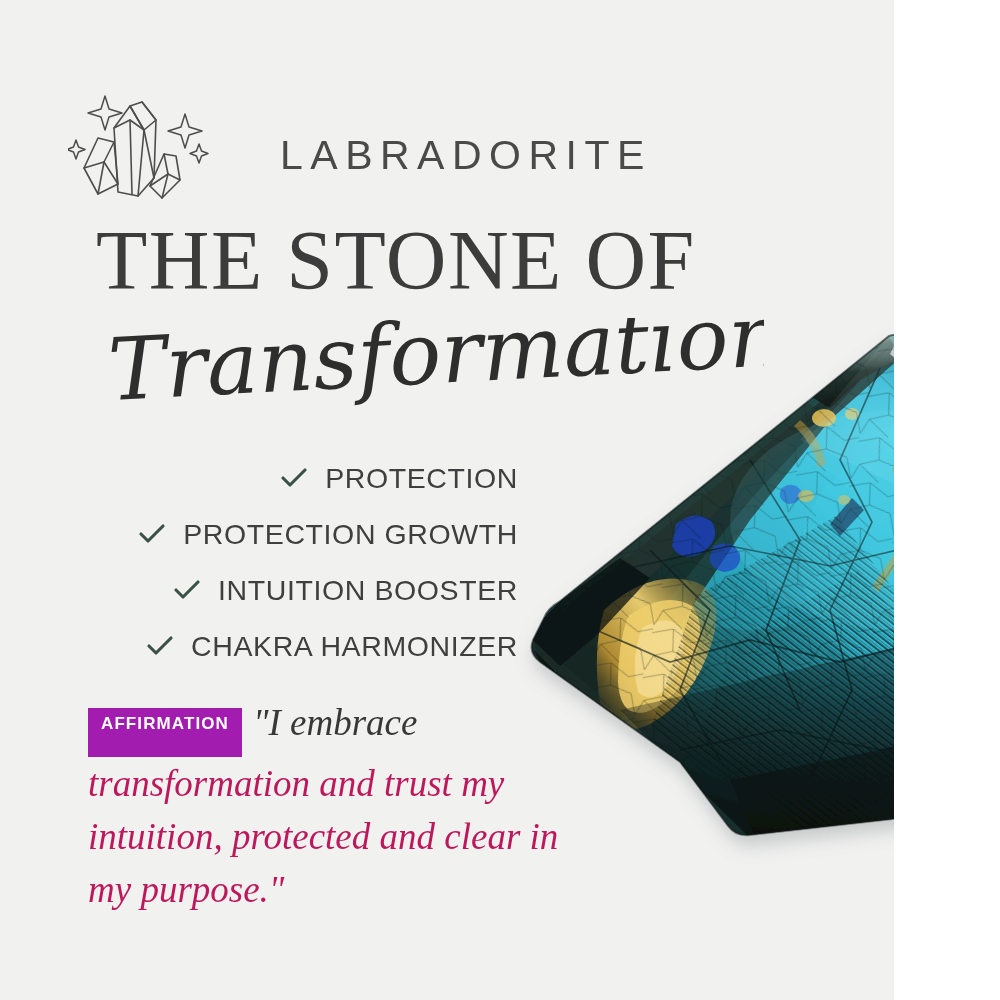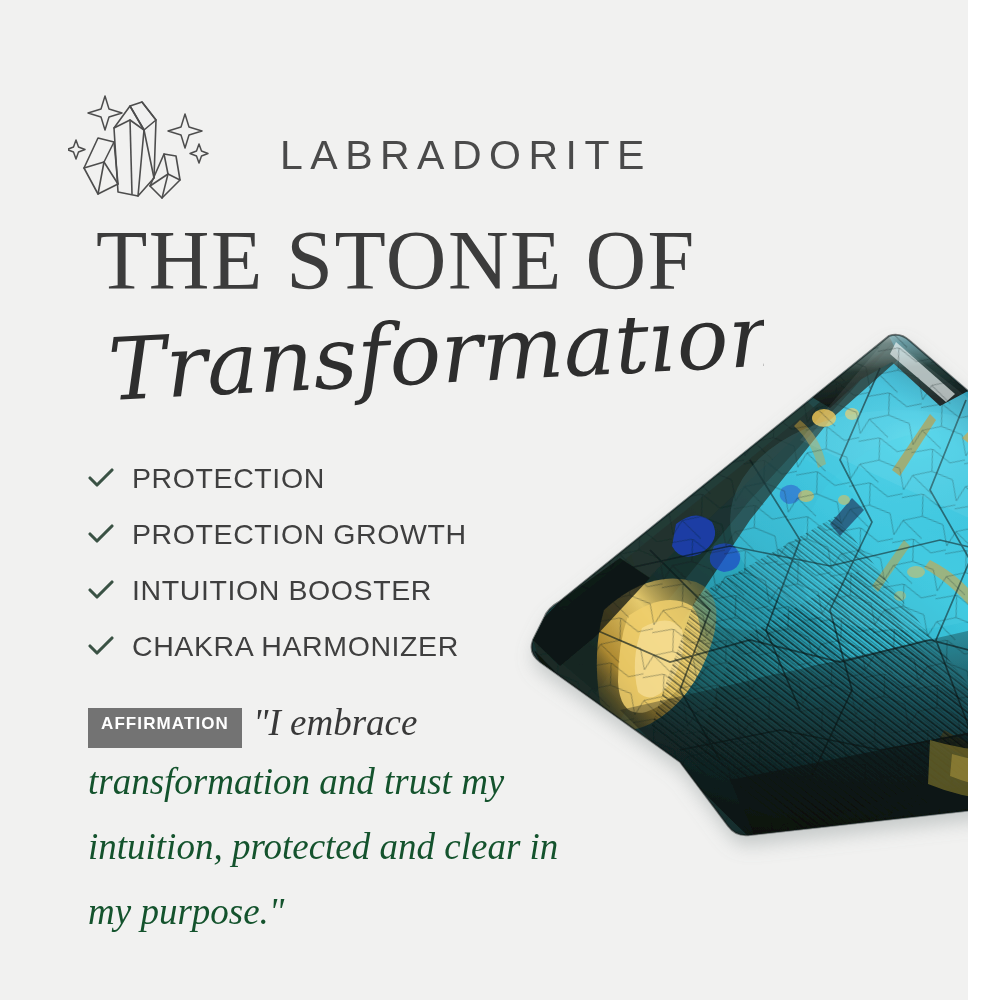--- a/index.html
+++ b/index.html
@@ -2,21 +2,21 @@
 <html><head>
 <meta charset="utf-8">
 <style>
   html, body {
     margin: 0;
     padding: 0;
     background: #ffffff;
   }
   #canvas {
     position: relative;
-    width: 968px;
+    width: 894px;
     height: 1000px;
     background: #f1f1f0;
     overflow: hidden;
     font-family: "Liberation Sans", sans-serif;
   }
 
   
   #brand-row {
     position: absolute;
     left: 68px;
@@ -75,20 +75,21 @@
   #benefits {
     position: absolute;
     left: 88px;
     top: 450px;
     width: 430px;
   }
   .benefit-row {
     display: flex;
     align-items: center;
     height: 56px;
+    justify-content: flex-end;
   }
   .benefit-check {
     width: 44px;
     flex: 0 0 44px;
     display: flex;
     align-items: center;
   }
   .benefit-check svg { display: block; }
   .benefit-label {
     font-family: "Liberation Sans", sans-serif;
@@ -101,45 +102,45 @@
 
   
   #affirmation-block {
     position: absolute;
     left: 88px;
     top: 696px;
     width: 492px;
   }
   #affirmation-badge {
     display: inline-block;
-    background: #737373;
+    background: #a21caf;
     color: #ffffff;
     font-family: "Liberation Sans", sans-serif;
     font-size: 17px;
     font-weight: 700;
     letter-spacing: 1.1px;
-    padding: 7px 13px 16px 13px;
+    padding: 7px 13px 25px 13px;
     line-height: 1;
     vertical-align: 6px;
     margin-right: 11px;
   }
   #affirmation-quote {
     font-family: "Liberation Serif", serif;
     font-style: italic;
     font-size: 37px;
     line-height: 53px;
     color: #383838;
     display: inline;
   }
   #affirmation-flow {
     font-family: "Liberation Serif", serif;
     font-style: italic;
     font-size: 37px;
-    line-height: 65px;
-    color: #14532d;
+    line-height: 53px;
+    color: #be185d;
   }
 
   
   #stone-wrap {
     position: absolute;
     left: 500px;
     top: 310px;
     width: 540px;
     height: 540px;
   }

